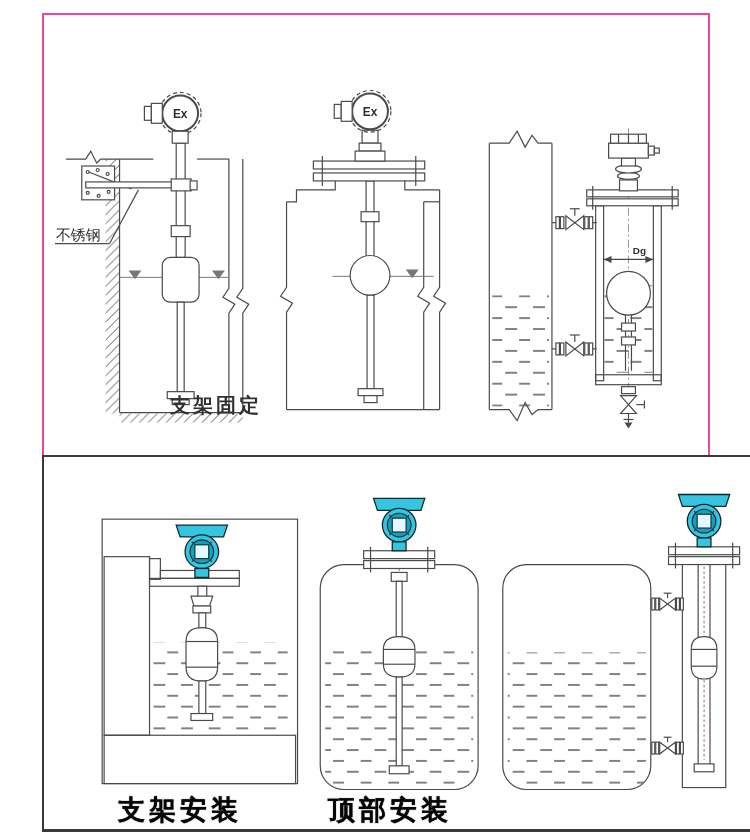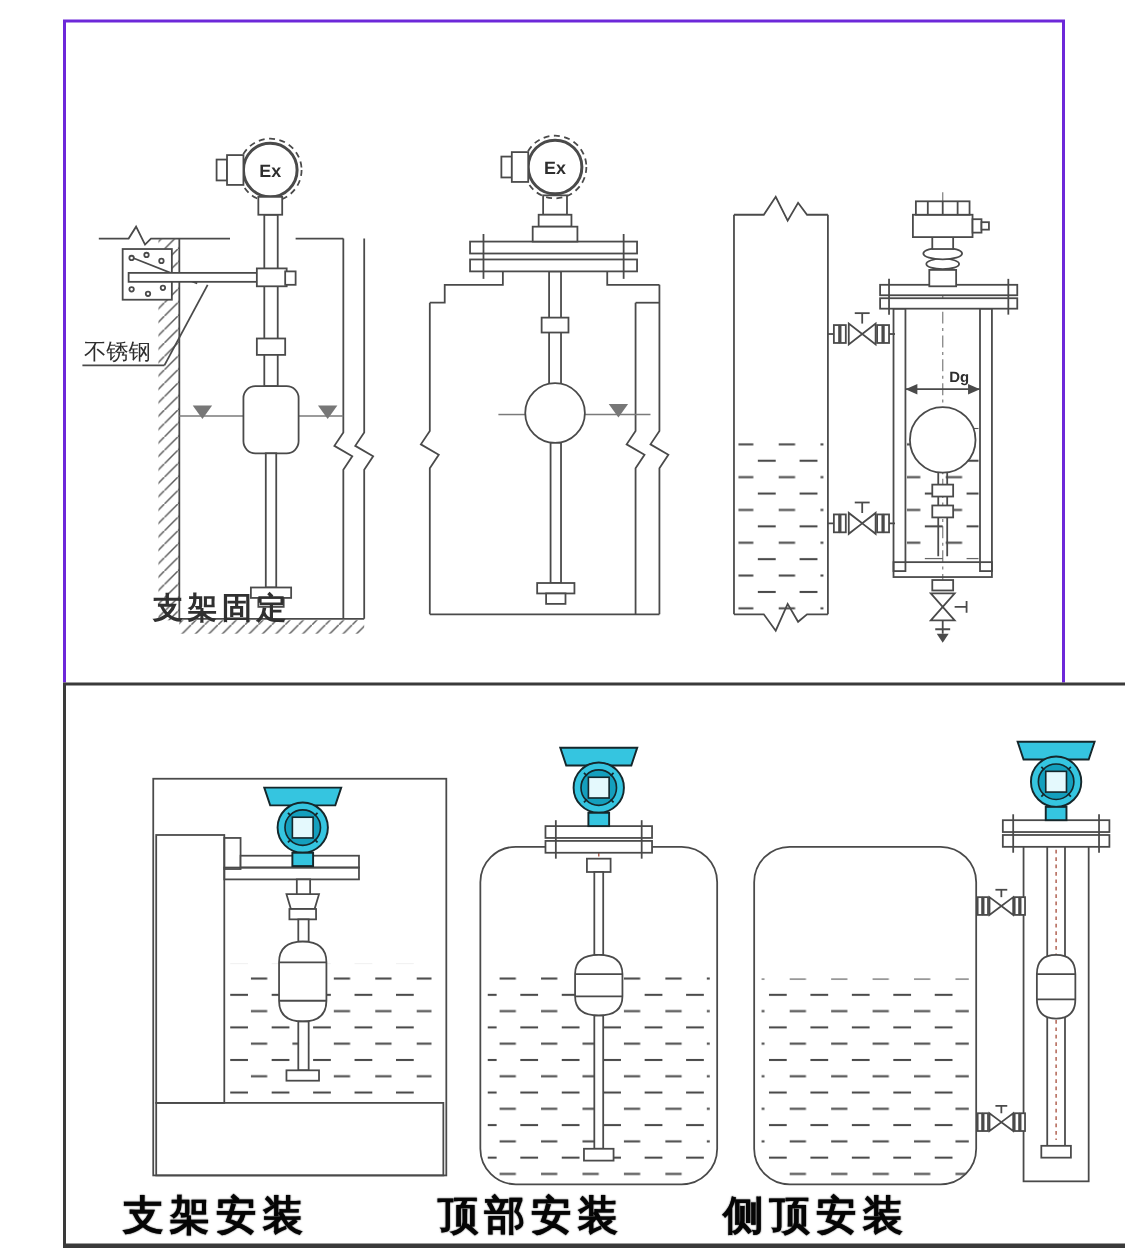--- a/index.html
+++ b/index.html
@@ -1,22 +1,22 @@
 <!DOCTYPE html>
 <html style="--line: #4a4a4a; --transmitter_head: #35c5e0; --transmitter_head_dark: #149fbd; --centerline_red: #b06050; --caption_top: #303030; --caption_bottom: #050505;"><head>
 <meta charset="utf-8">
 <style>
   html,body{margin:0;padding:0;background:#ffffff;}
   body{width:750px;height:840px;position:relative;overflow:hidden;
        font-family:"Liberation Sans","DejaVu Sans",sans-serif;}
   .panel{position:absolute;background:#fff;box-sizing:border-box;}
-  .panel.top{left:42px;top:13px;width:668px;height:478px;border:2px solid #6d28d9;}
+  .panel.top{left:42px;top:13px;width:668px;height:478px;border:2px solid #ec4899;}
   .panel.bottom{left:42px;top:455px;width:740px;height:377px;border:2px solid #3a3a3a;border-bottom-width:3px;}
   .panel svg{position:absolute;left:0;top:0;width:100%;height:100%;}
-  .cap{position:absolute;text-align:left;white-space:nowrap;}
+  .cap{position:absolute;text-align:right;white-space:nowrap;}
   .cap-top{font-size:20px;font-weight:700;color:var(--caption_top);letter-spacing:3px;}
   .cap-bottom{font-size:27px;font-weight:900;color:var(--caption_bottom);letter-spacing:4px;
               text-shadow:0 0 1px var(--caption_bottom);}
   
   .ln{stroke:var(--line);stroke-width:1.2;fill:none;}
   .thn{stroke:#7a7a7a;stroke-width:1;fill:none;}
   .lnf{stroke:var(--line);stroke-width:1.2;fill:#ffffff;}
   .thick{stroke-width:2;}
   .dashr{stroke-dasharray:4 3;}
   .cl{stroke:#8a8a8a;stroke-width:0.9;stroke-dasharray:8 3 2 3;fill:none;}
@@ -295,14 +295,13 @@
       <use href="#tealhead" x="672" y="493"></use>
       <line class="ln" x1="618" y1="604" x2="621" y2="604"></line>
       <use href="#valve-h2" x="619" y="604"></use>
       <line class="ln" x1="618" y1="750" x2="621" y2="750"></line>
       <use href="#valve-h2" x="619" y="750"></use>
     </g>
   </svg>
 
   <div class="cap cap-bottom" style="left:38px;top:335px;width:160px;">支架安装</div>
   <div class="cap cap-bottom" style="left:248px;top:335px;width:160px;">顶部安装</div>
-  <div class="cap cap-bottom" style="left:438px;top:335px;width:160px;">侧顶安装</div>
 </div>
 
 </body></html>

